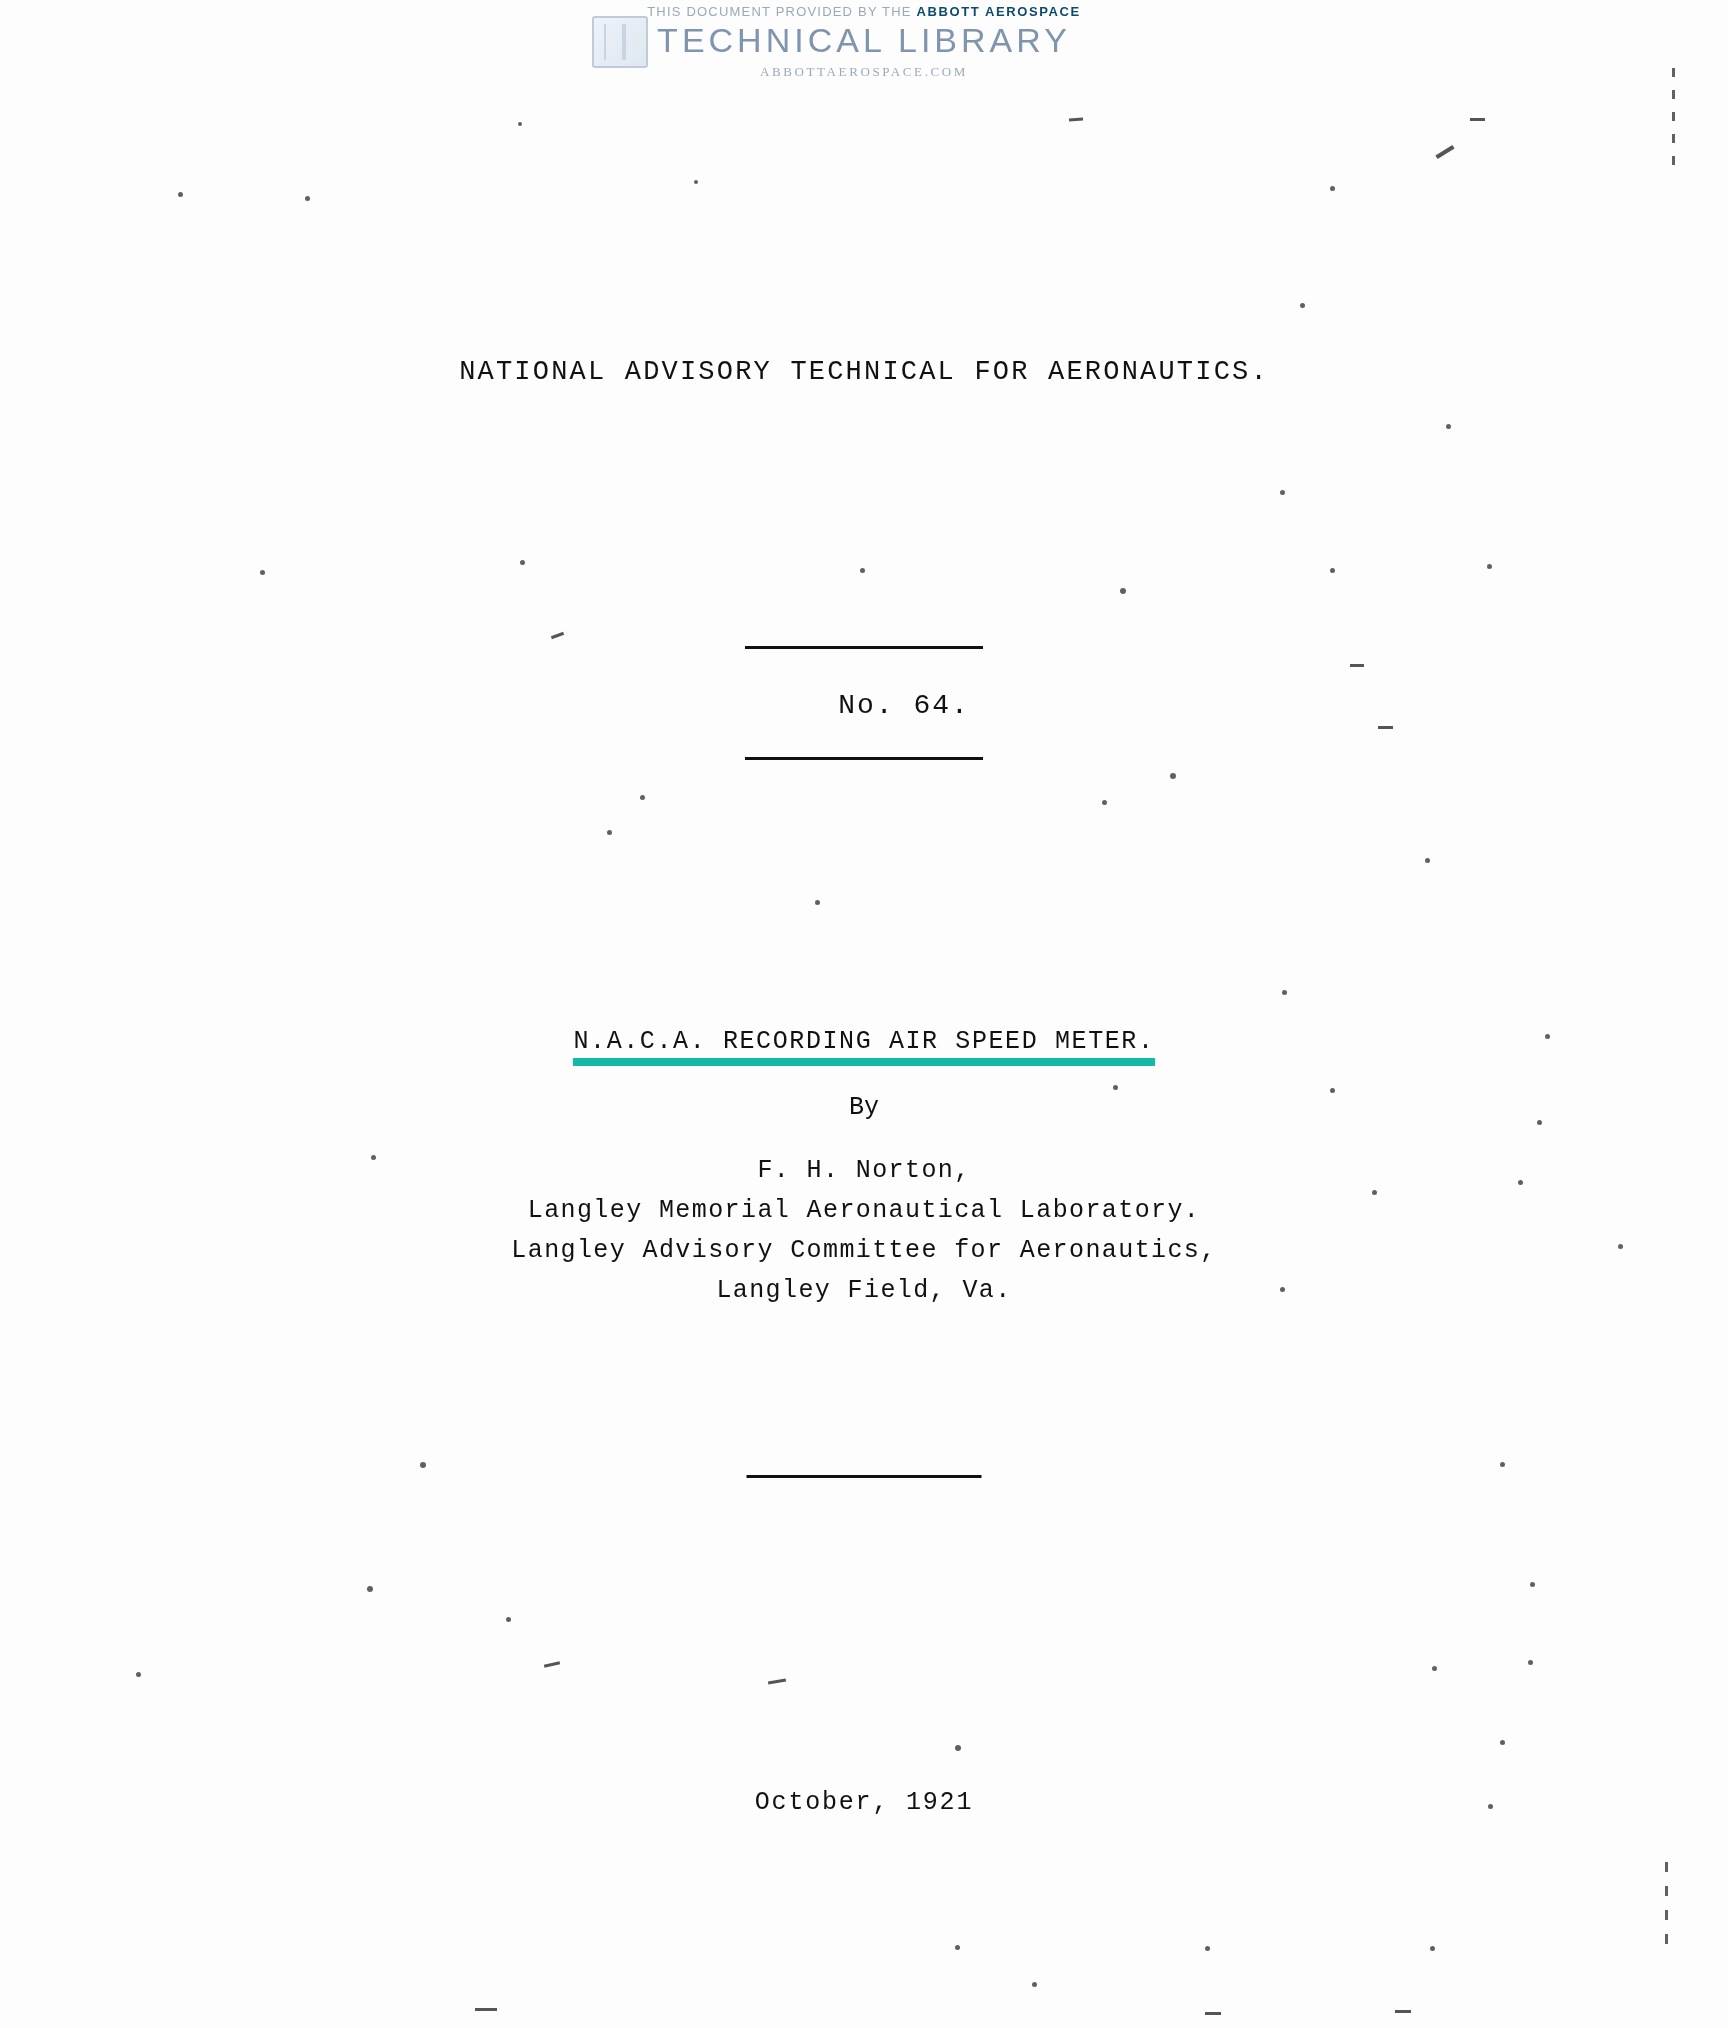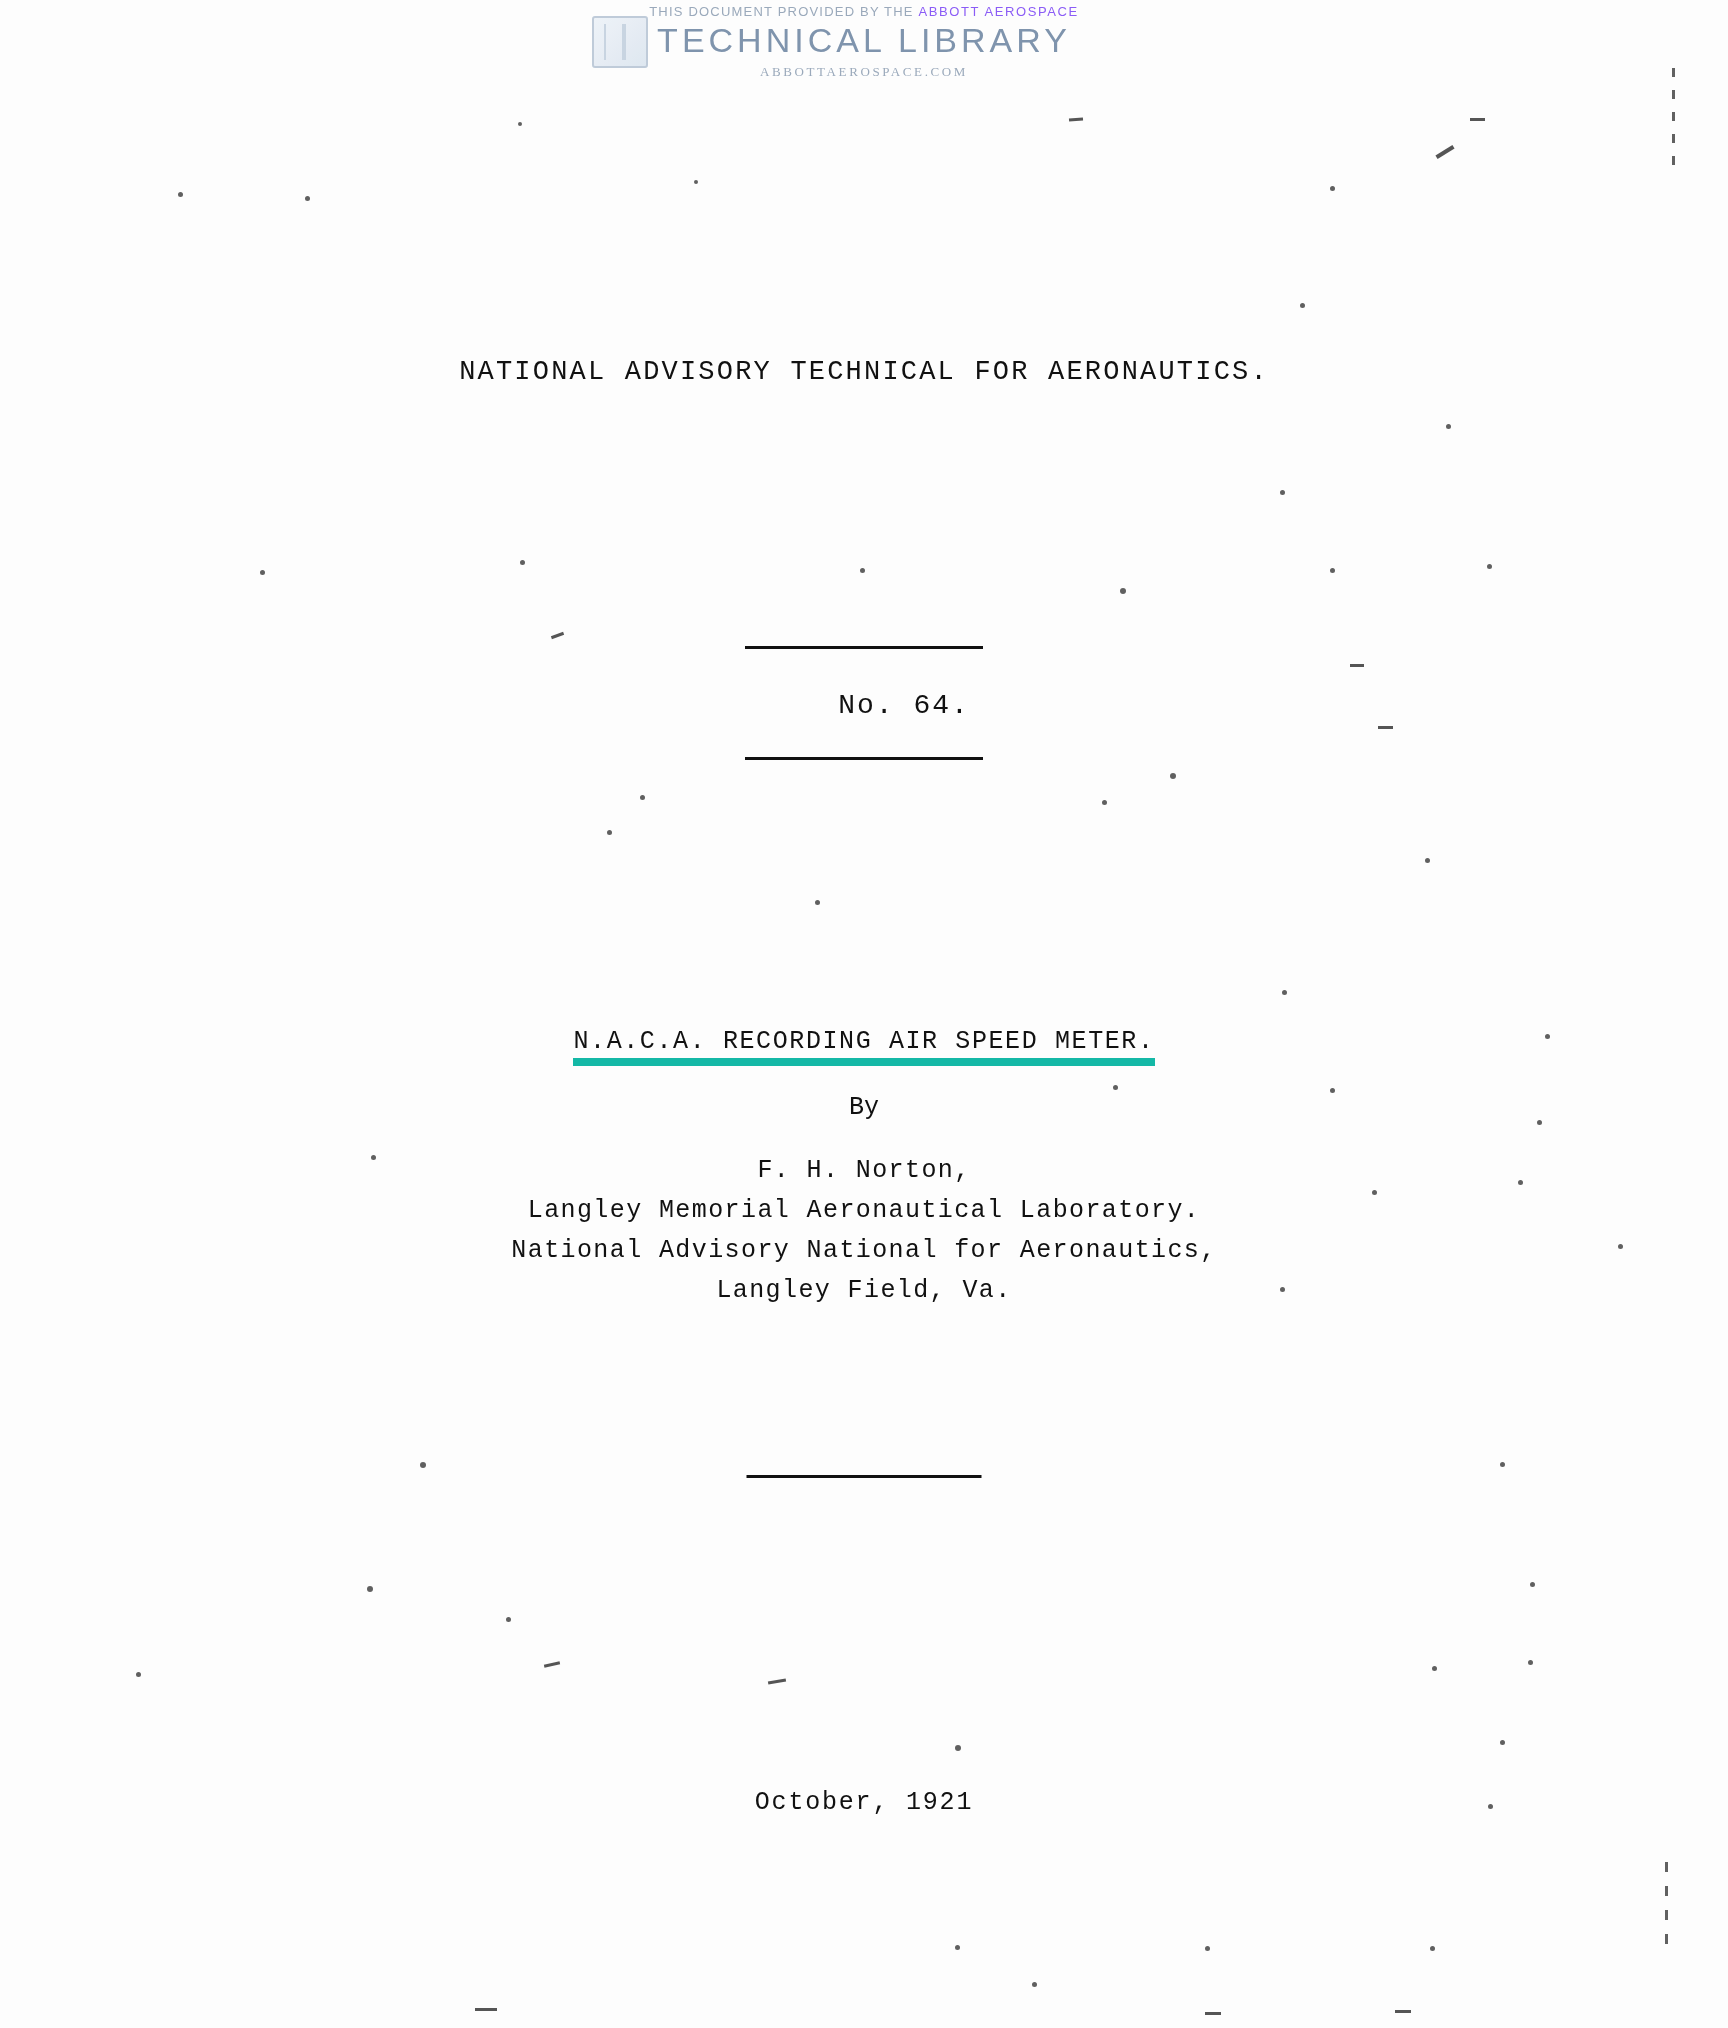--- a/index.html
+++ b/index.html
@@ -34,22 +34,23 @@
   }
   .wm-line1 {
     font-family: "Liberation Sans", sans-serif;
     font-size: 13px;
     letter-spacing: 1.2px;
     color: #9aa9bb;
     text-transform: uppercase;
     margin-top: 4px;
   }
   .wm-line1 .strong {
-    color: #8b5cf6;
+    color: #0c4a6e;
     letter-spacing: 1.6px;
+    font-weight: bold;
   }
   .wm-title {
     font-family: "Liberation Sans", sans-serif;
     font-size: 34px;
     letter-spacing: 4px;
     color: #7f94ad;
     margin-top: 2px;
     text-transform: uppercase;
   }
   .wm-sub {
@@ -236,21 +237,21 @@
   <div class="rule rule-top"></div>
   <div class="doc-text line-number">No. 64.</div>
   <div class="rule rule-bottom"></div>
 
   <div class="doc-text line-paper-title"><span>N.A.C.A. RECORDING AIR SPEED METER.</span></div>
 
   <div class="doc-text line-by">By</div>
 
   <div class="doc-text line-author">F. H. Norton,</div>
   <div class="doc-text line-affil1">Langley Memorial Aeronautical Laboratory.</div>
-  <div class="doc-text line-affil2">National Advisory National for Aeronautics,</div>
+  <div class="doc-text line-affil2">Langley Advisory Committee for Aeronautics,</div>
   <div class="doc-text line-affil3">Langley Field, Va.</div>
 
   <div class="rule rule-divider"></div>
 
   <div class="doc-text line-date">October, 1921</div>
 
   <div class="edge-marks"></div>
   <div class="edge-marks-2"></div>
 
   <div class="speck" style="left:518px;  top:122px;  width:4px;  height:4px;"></div>

